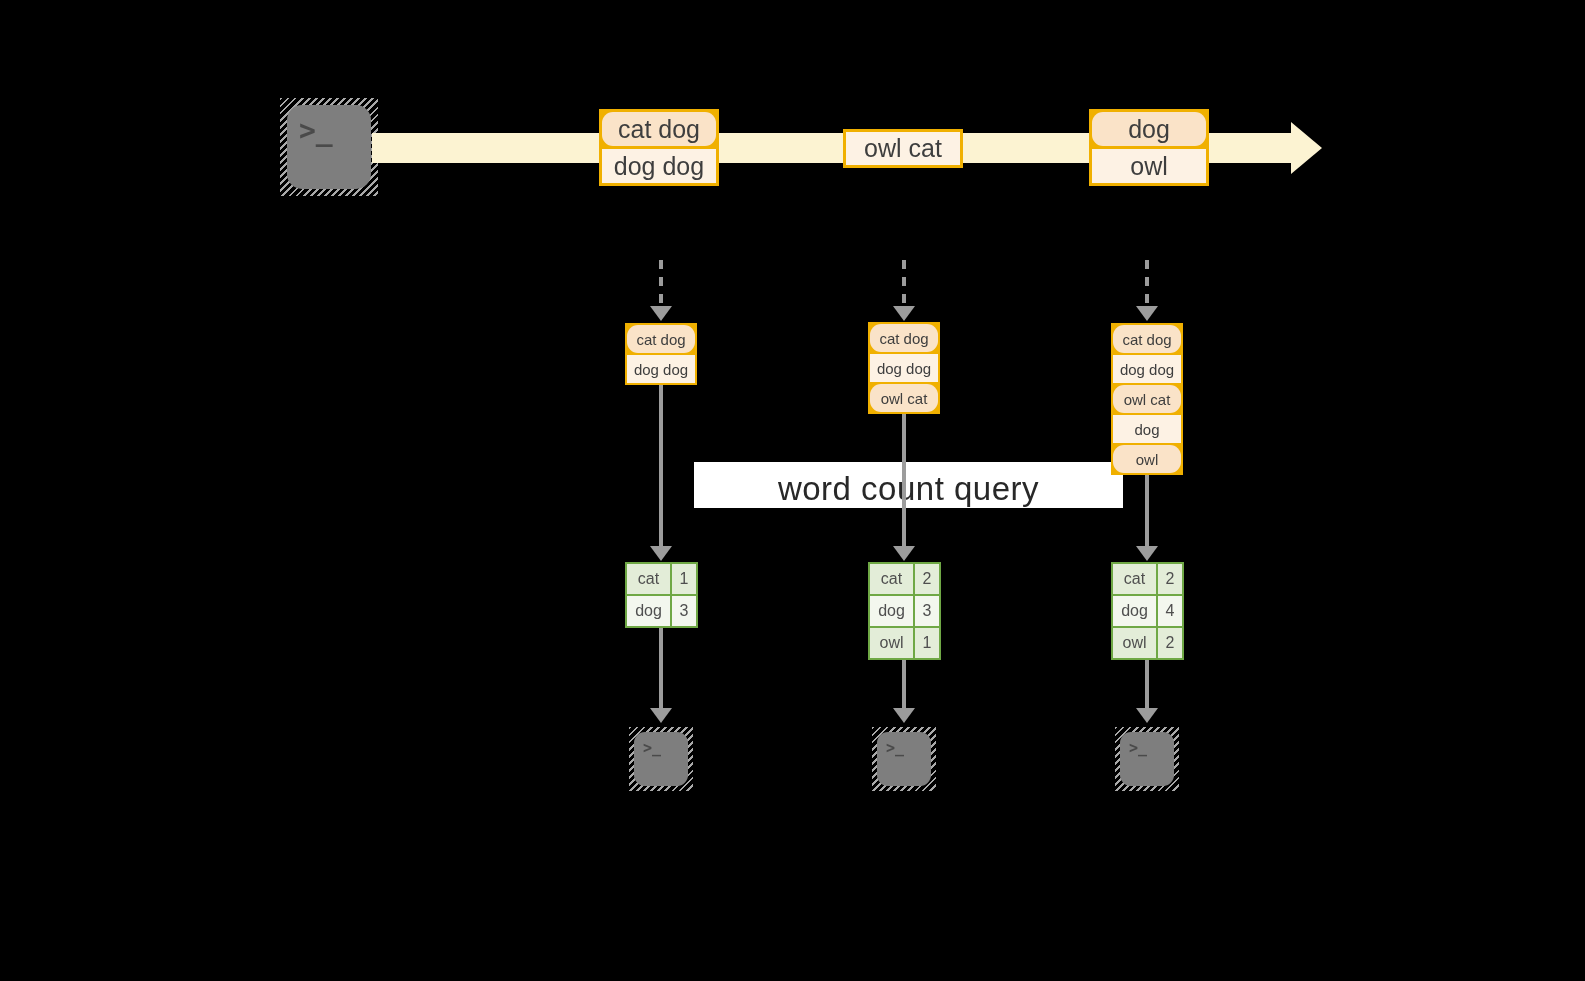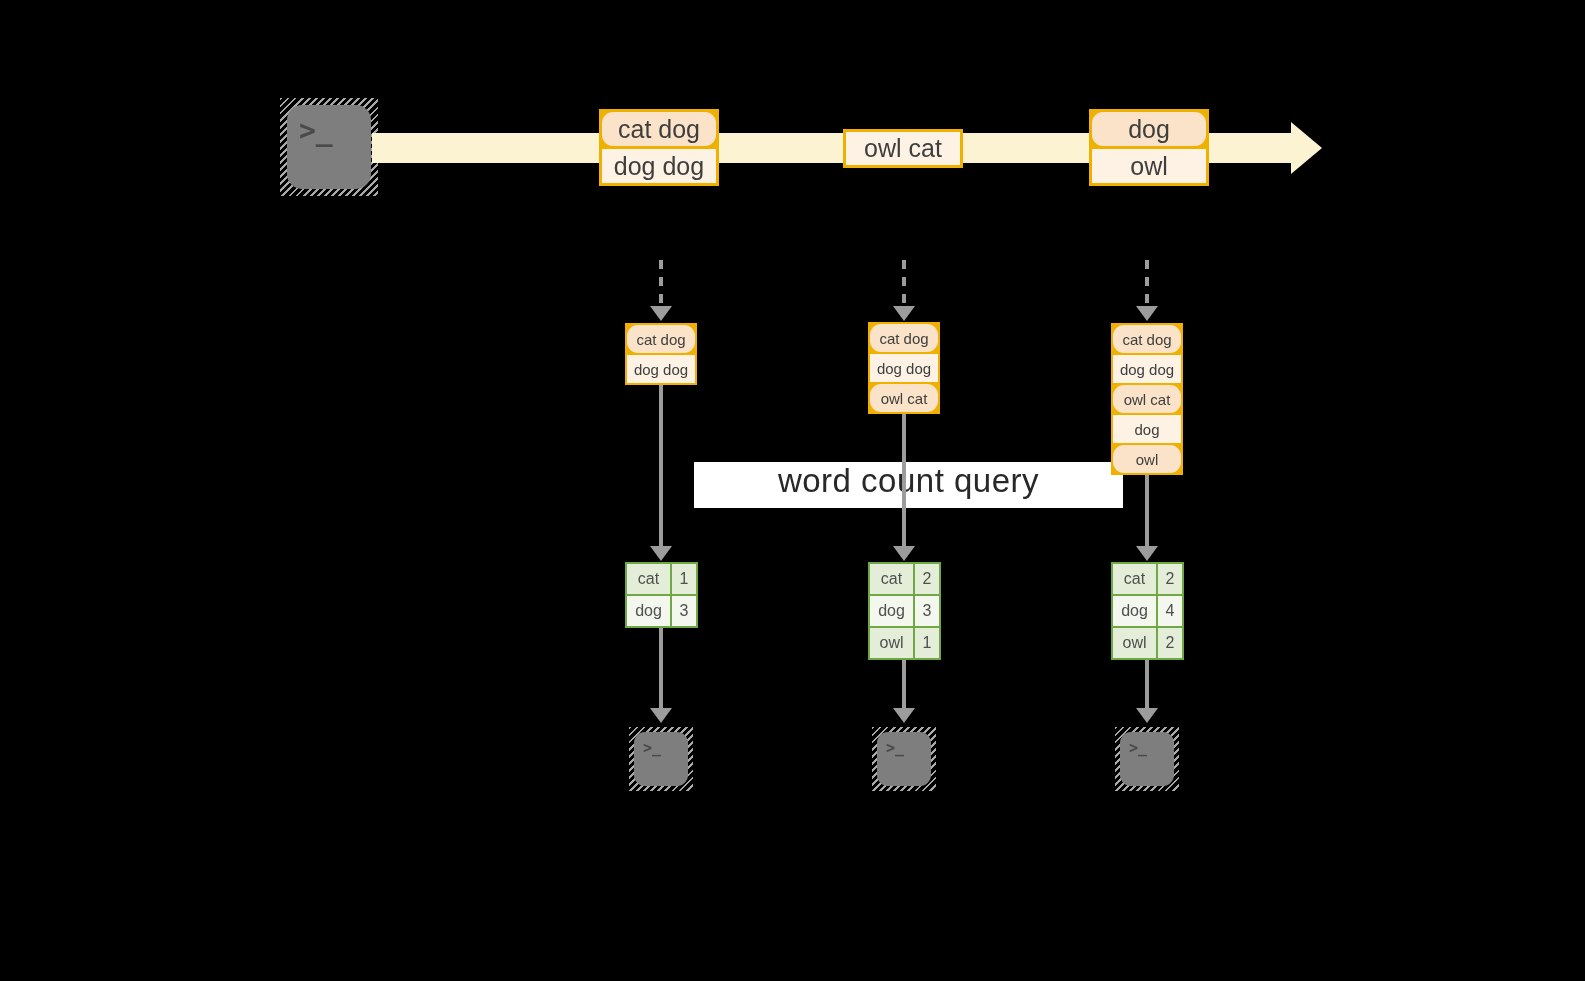--- a/index.html
+++ b/index.html
@@ -61,21 +61,21 @@
     gap:2px; padding:2px;
   }
   .rcell { display:flex; align-items:center; justify-content:center;
            font-size:16px; color:#4f4f4f; }
   .row-a { background:#e3edd8; }
   .row-b { background:#f3f7ee; }
 
   
   .banner {
     background:#ffffff; z-index:1;
-    display:flex; align-items:flex-start; justify-content:center;
+    display:flex; align-items:flex-end; justify-content:center;
   }
   .banner-label { font-size:33px; color:#282828; letter-spacing:0.5px; }
 </style>
 </head>
 <body>
 
 <div id="canvas">
 
   <div class="abs hatch" style="left:280px; top:98px; width:98px; height:98px;">
     <div class="term-inner" style="left:7px; top:7px; width:84px; height:84px; border-radius:15px;">

